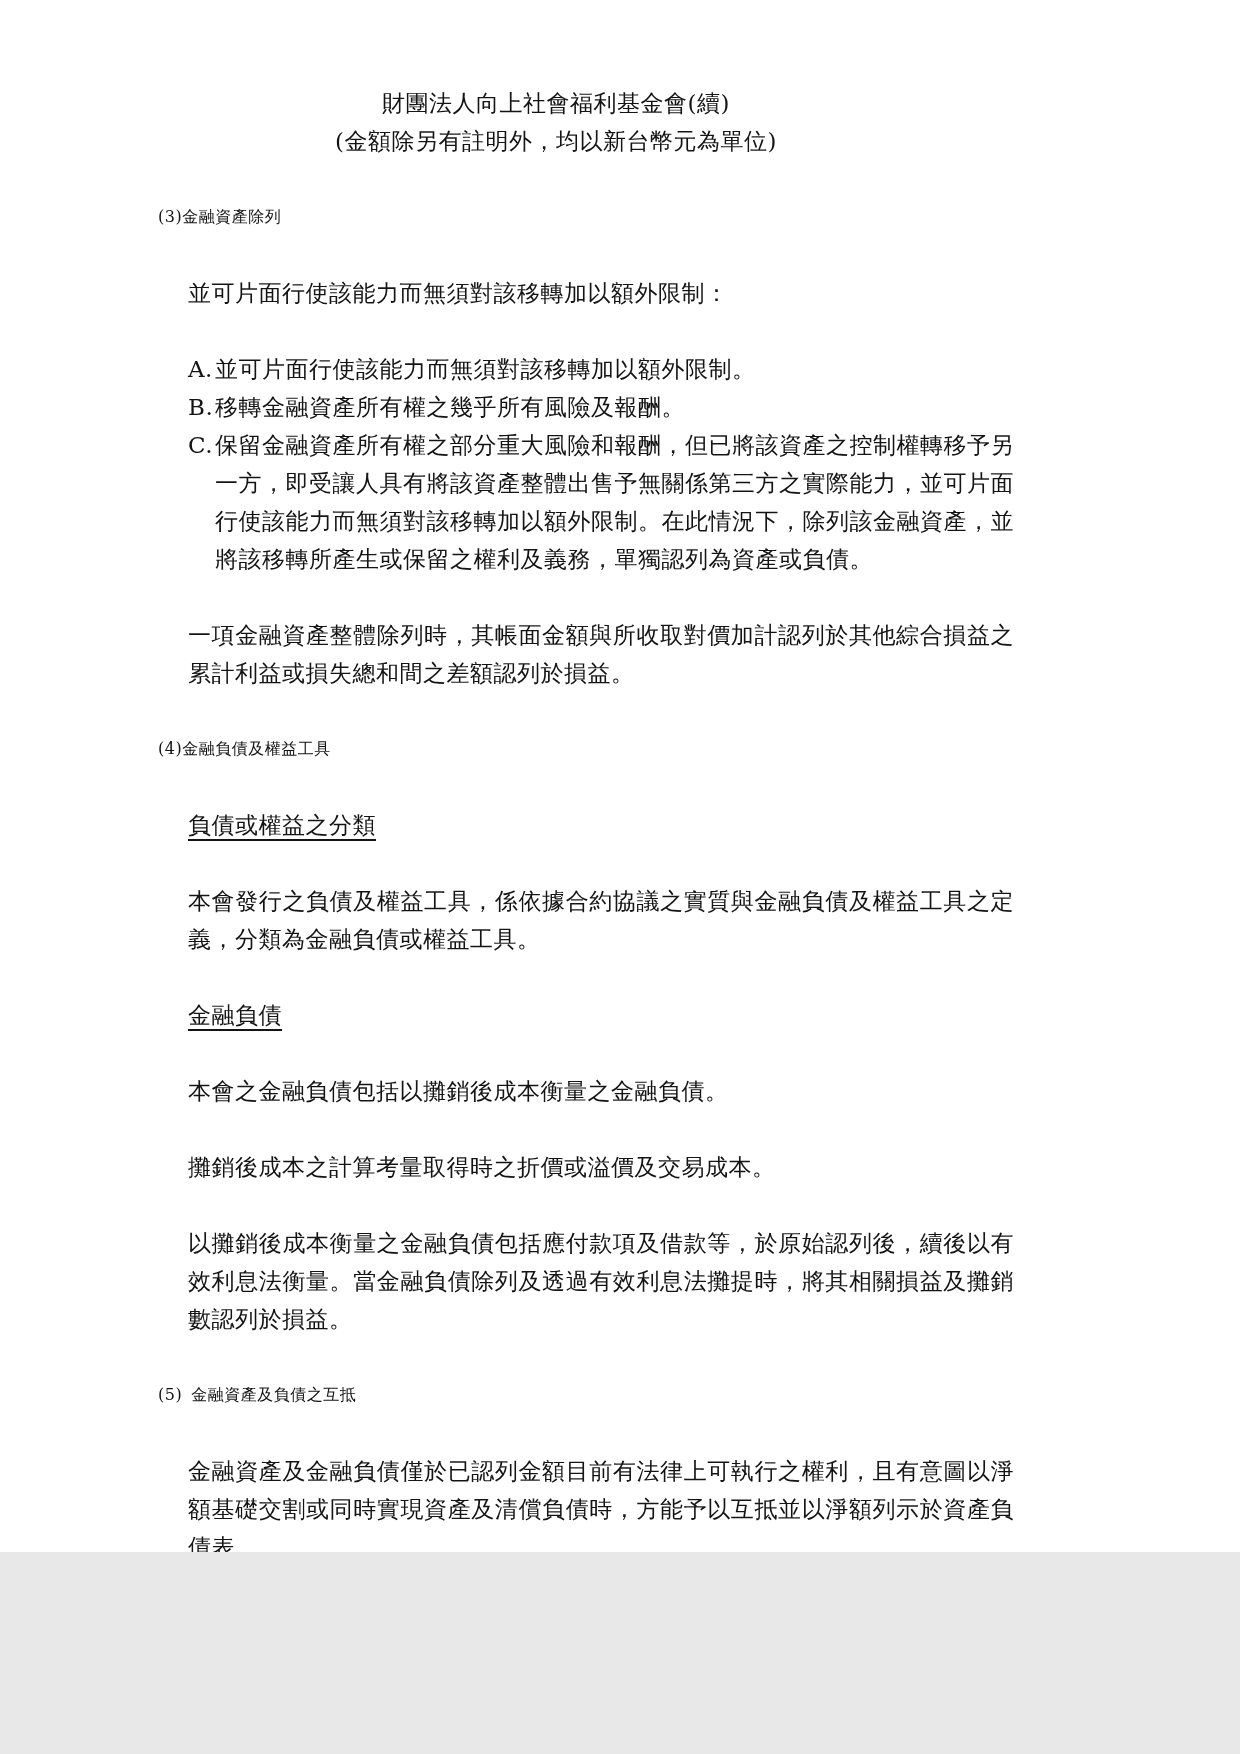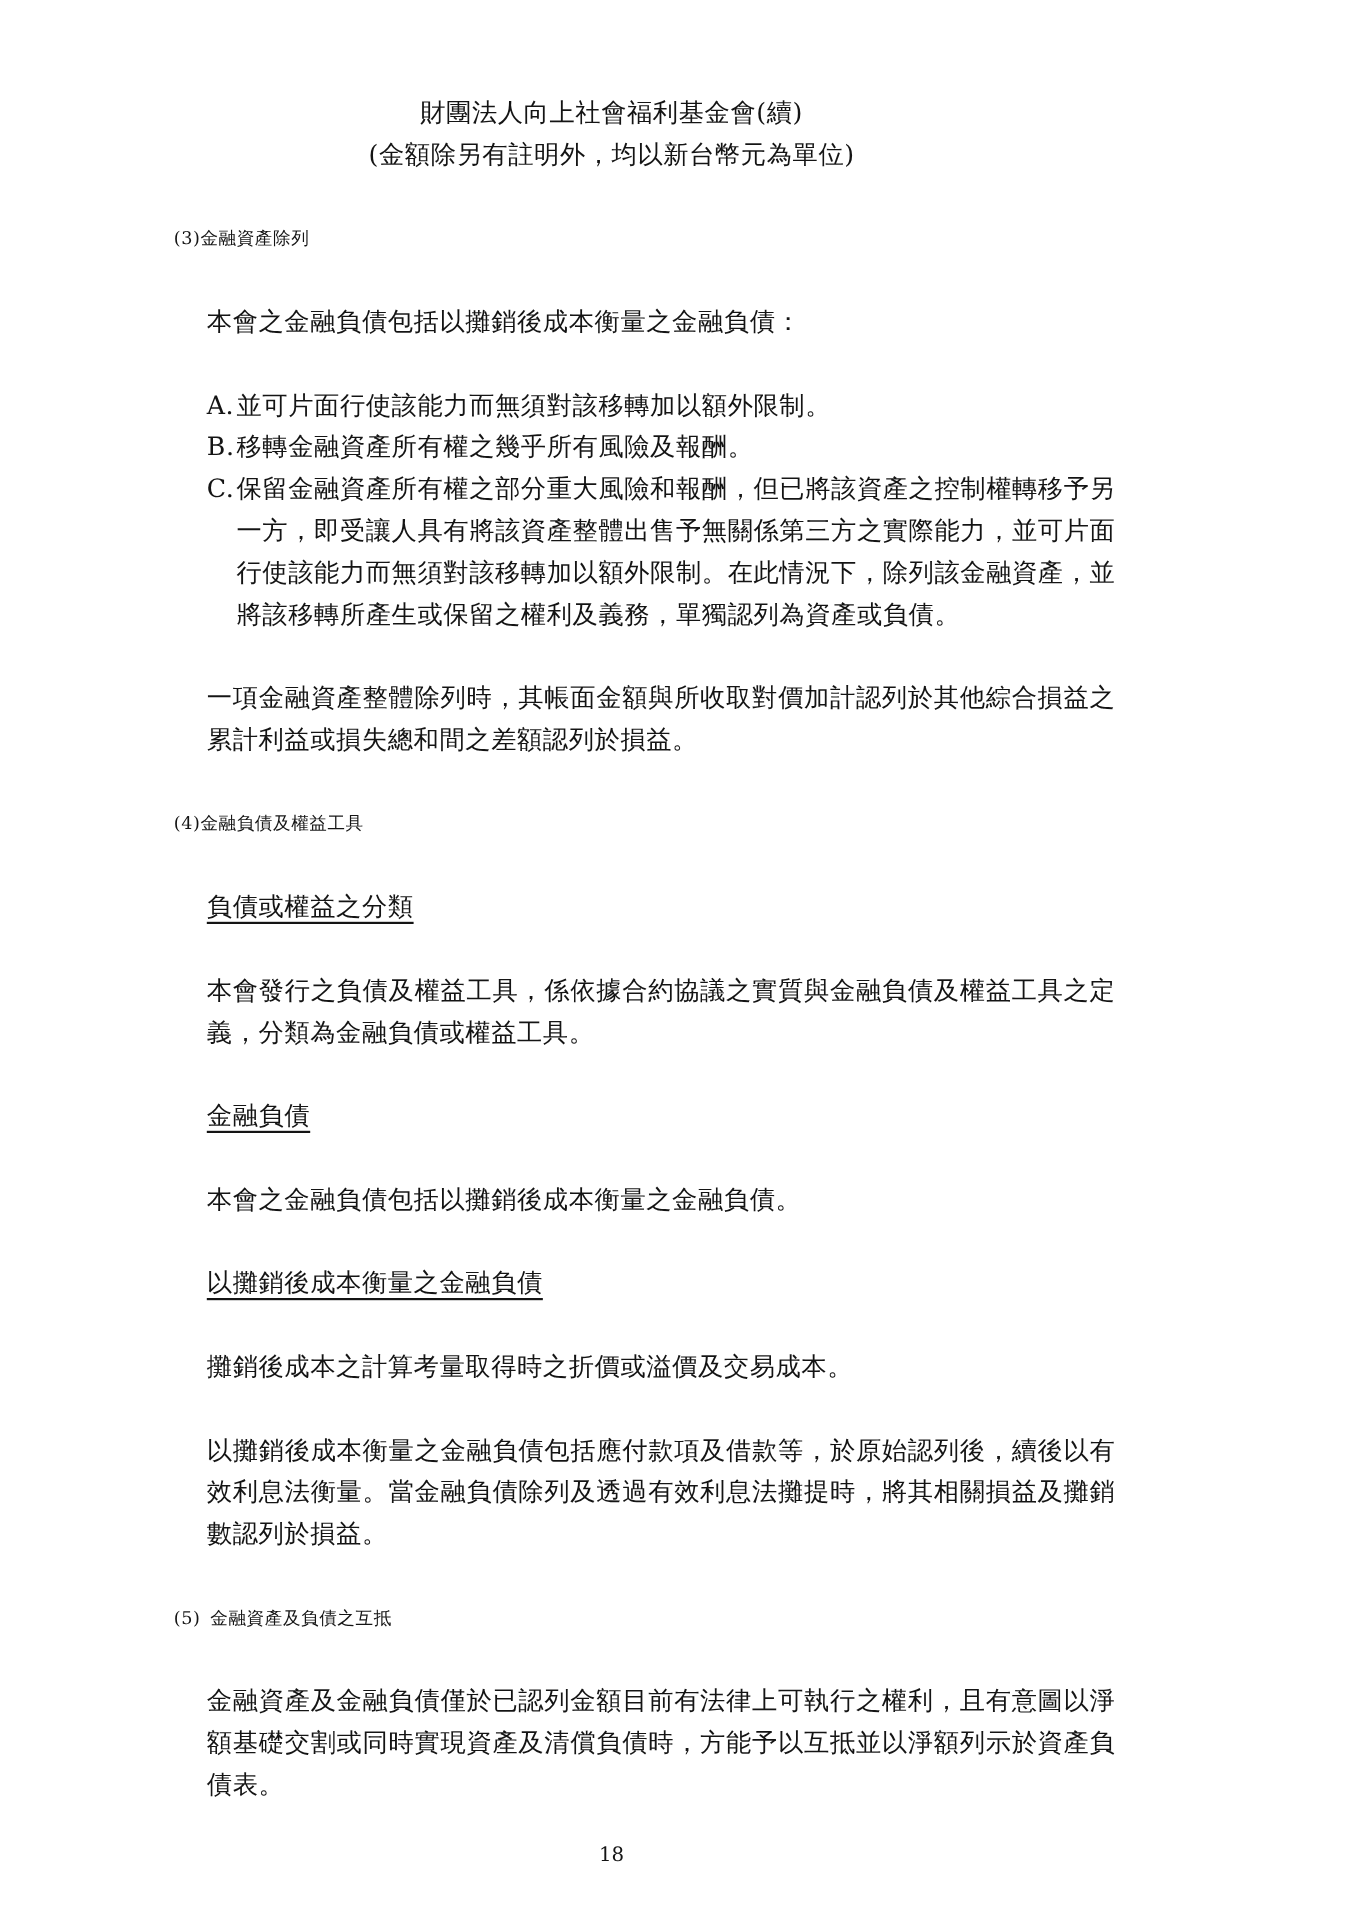--- a/index.html
+++ b/index.html
@@ -1,20 +1,20 @@
 <!DOCTYPE html>
 <html lang="zh-Hant"><head>
 <meta charset="utf-8">
 <title>財團法人向上社會福利基金會 - 18</title>
 <style>
   html, body { margin: 0; padding: 0; background: #e8e8e8; }
   .page {
     position: relative;
     width: 1240px;
-    height: 1754px;
+    height: 1552px;
     margin: 0 auto;
     background: #ffffff;
     overflow: hidden;
     font-family: "DejaVu Serif", "Liberation Serif", serif;
     color: #141414;
   }
   .doc {
     padding: 84px 226px 0 158px;
     font-size: 23px;
     line-height: 38px;
@@ -76,21 +76,21 @@
   <div class="doc">
 
     <header class="doc-header">
       <div class="doc-title">財團法人向上社會福利基金會(續)</div>
       <div class="doc-subtitle">(金額除另有註明外，均以新台幣元為單位)</div>
     </header>
 
     <section>
       <h2 class="sec-heading"><span>(3)</span><span>金融資產除列</span></h2>
 
-      <p class="para">本會之金融負債包括以攤銷後成本衡量之金融負債：</p>
+      <p class="para">並可片面行使該能力而無須對該移轉加以額外限制：</p>
 
       <ul class="abc-list">
         <li class="abc-item">
           <span class="abc-label">A.</span>
           <span class="abc-text">並可片面行使該能力而無須對該移轉加以額外限制。</span>
         </li>
         <li class="abc-item">
           <span class="abc-label">B.</span>
           <span class="abc-text">移轉金融資產所有權之幾乎所有風險及報酬。</span>
         </li>
@@ -105,21 +105,20 @@
 
     <section>
       <h2 class="sec-heading"><span>(4)</span><span>金融負債及權益工具</span></h2>
 
       <h3 class="sub-heading">負債或權益之分類</h3>
       <p class="para">本會發行之負債及權益工具，係依據合約協議之實質與金融負債及權益工具之定義，分類為金融負債或權益工具。</p>
 
       <h3 class="sub-heading">金融負債</h3>
       <p class="para">本會之金融負債包括以攤銷後成本衡量之金融負債。</p>
 
-      <h3 class="sub-heading">以攤銷後成本衡量之金融負債</h3>
       <p class="para">攤銷後成本之計算考量取得時之折價或溢價及交易成本。</p>
       <p class="para">以攤銷後成本衡量之金融負債包括應付款項及借款等，於原始認列後，續後以有效利息法衡量。當金融負債除列及透過有效利息法攤提時，將其相關損益及攤銷數認列於損益。</p>
     </section>
 
     <section>
       <h2 class="sec-heading"><span>(5)</span><span class="sec-title-spaced">金融資產及負債之互抵</span></h2>
       <p class="para">金融資產及金融負債僅於已認列金額目前有法律上可執行之權利，且有意圖以淨額基礎交割或同時實現資產及清償負債時，方能予以互抵並以淨額列示於資產負債表。</p>
     </section>
 
   </div>

